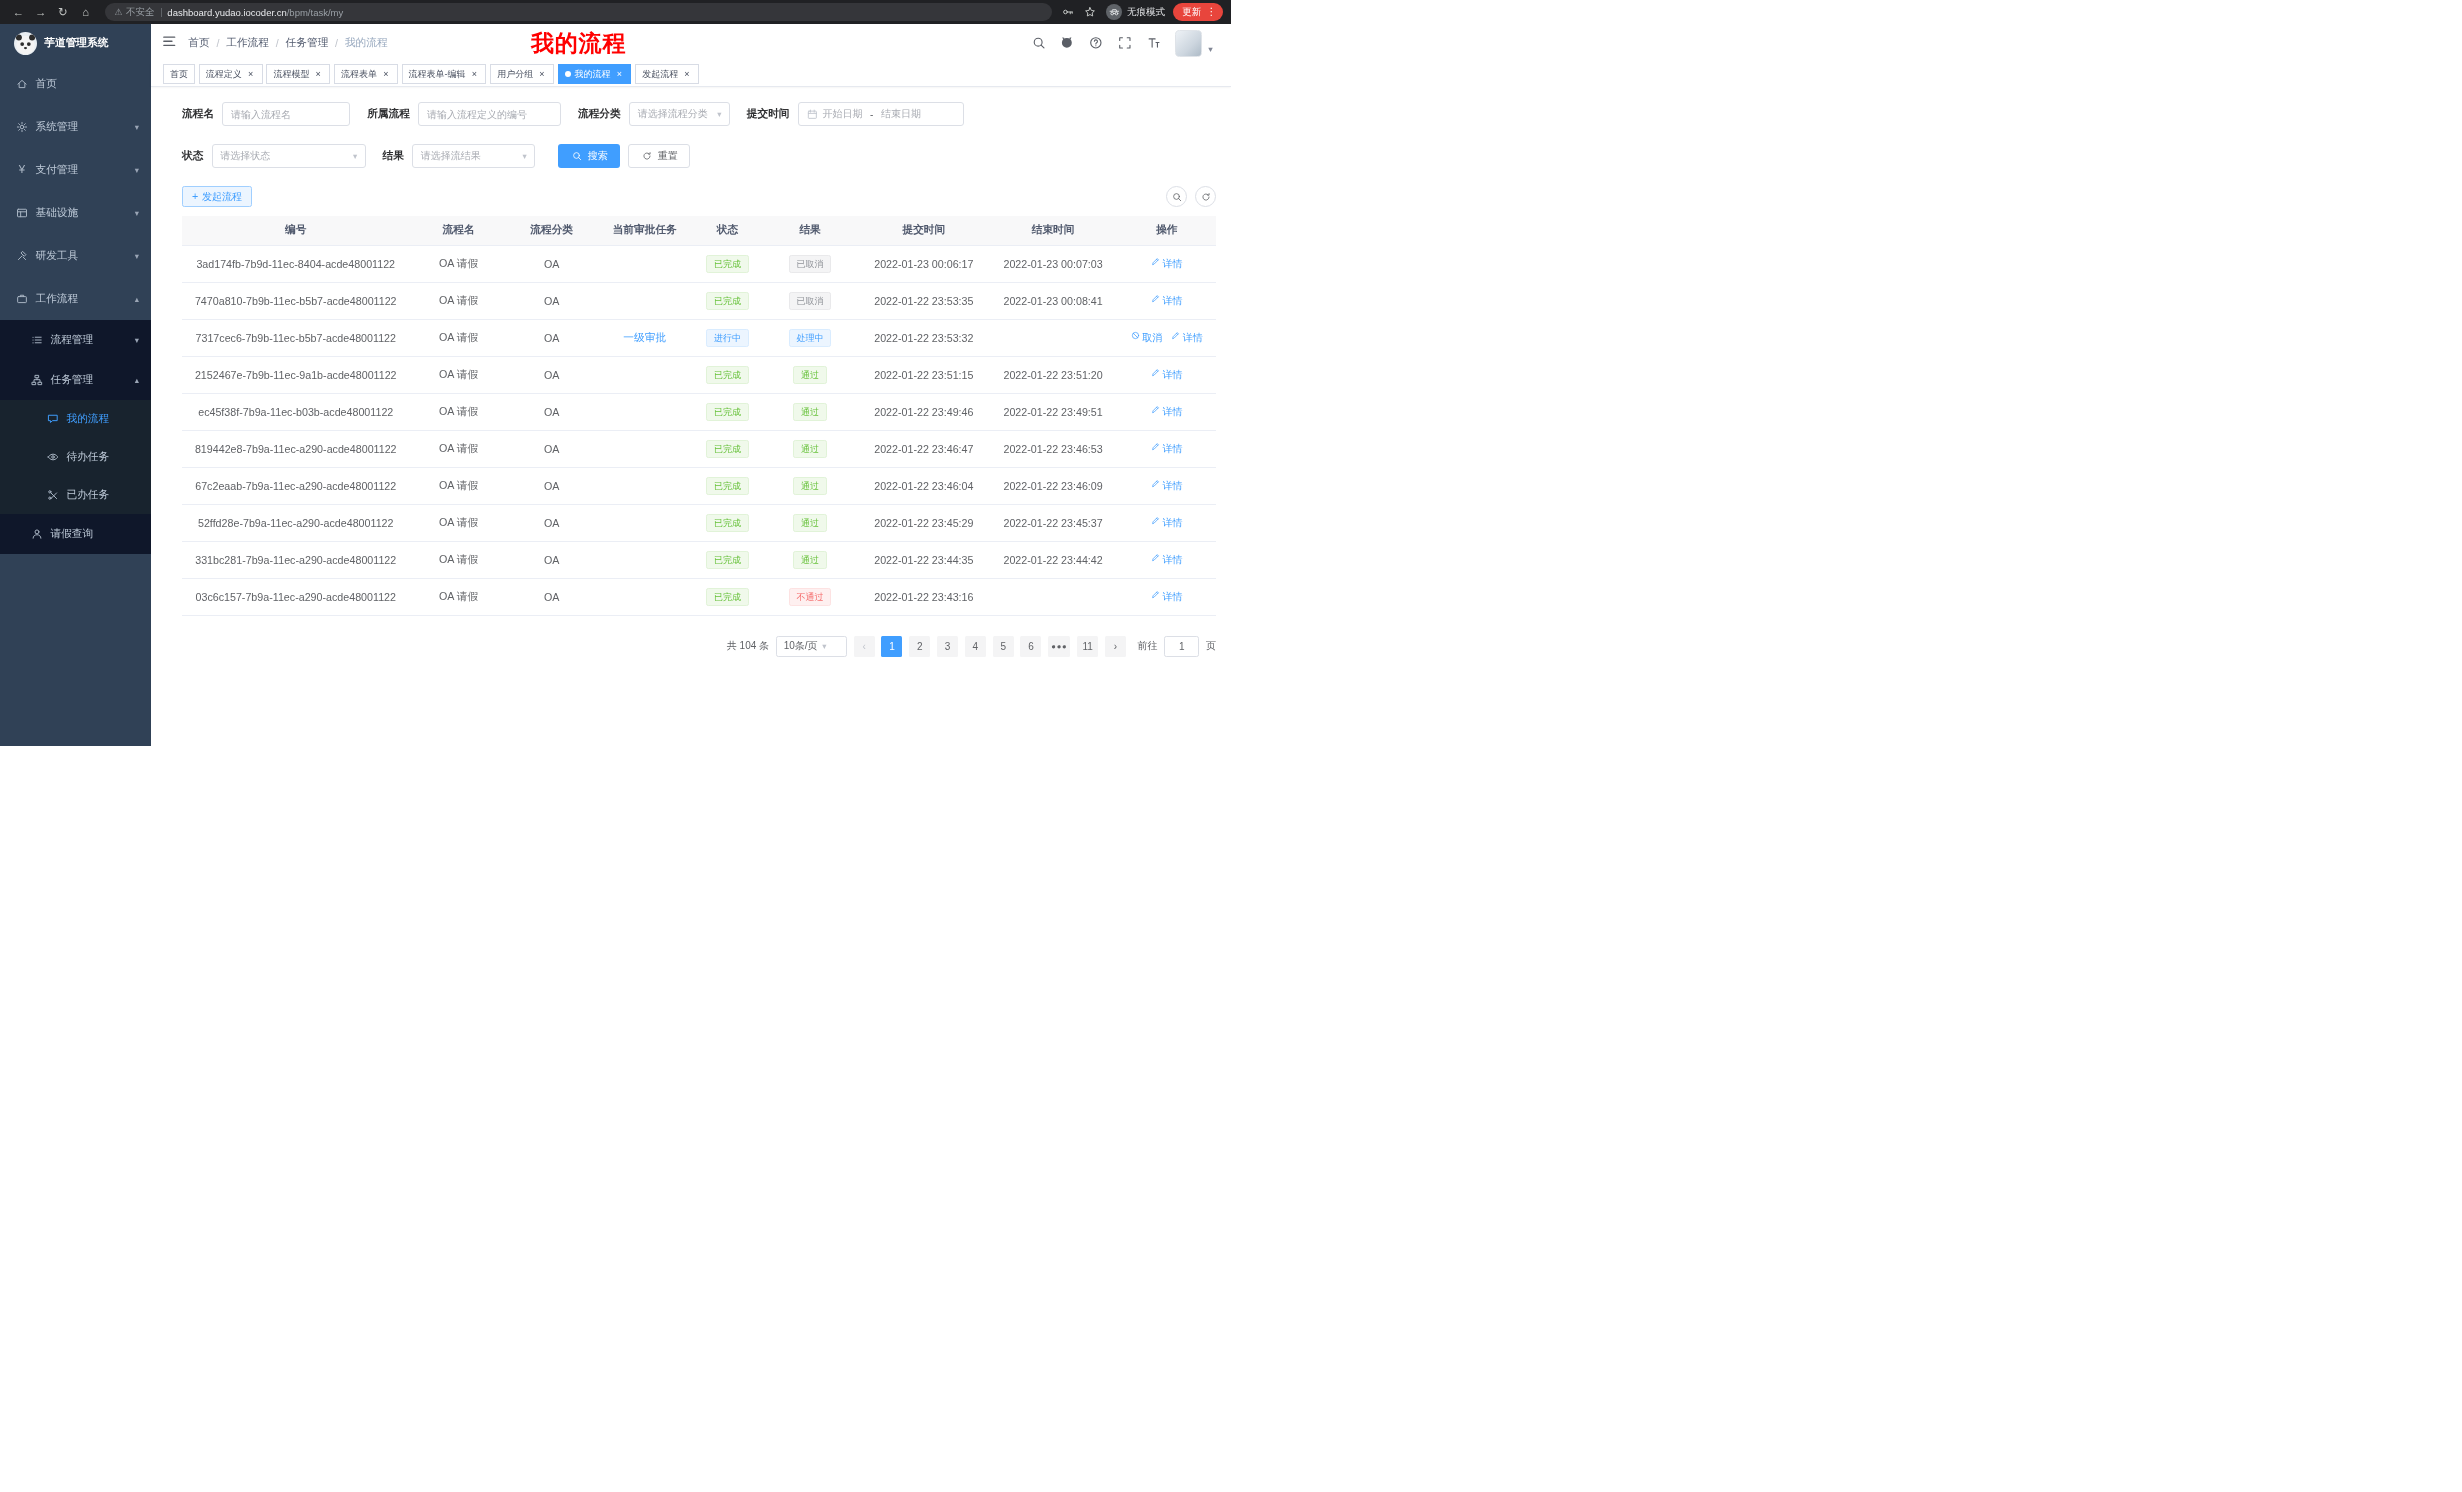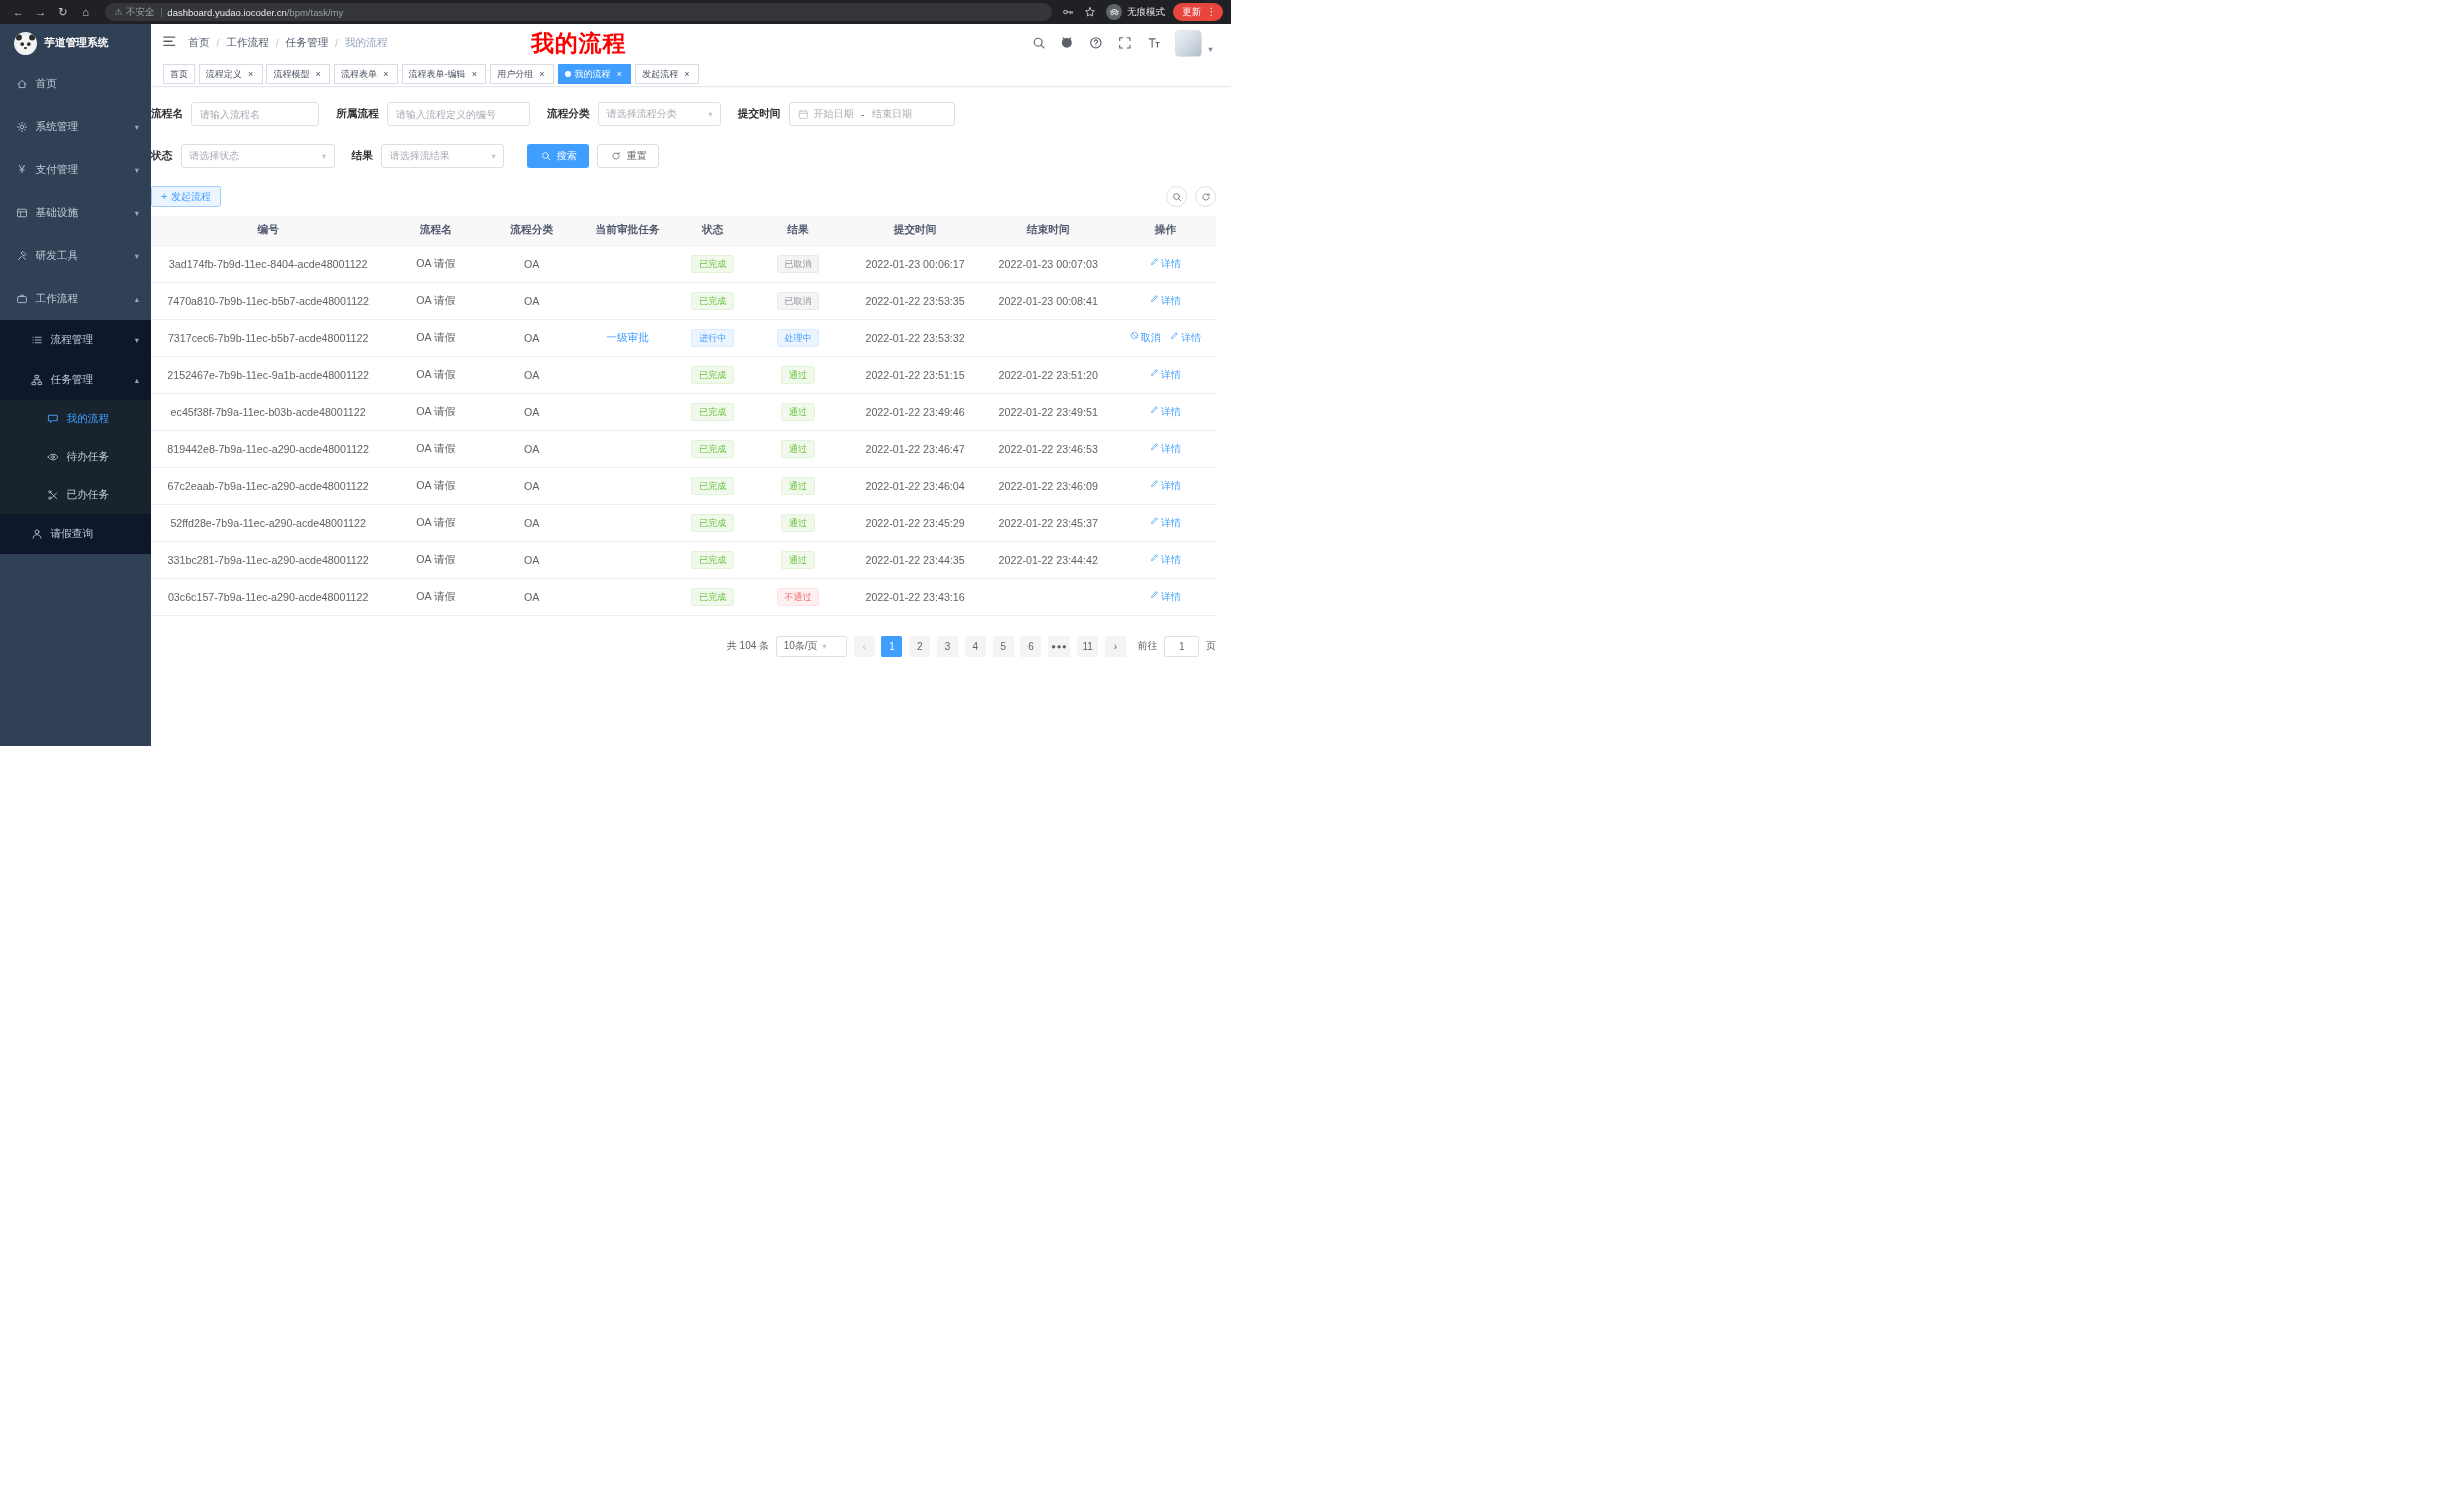--- a/index.html
+++ b/index.html
@@ -69,31 +69,31 @@
   .tabsbar { height:25px; display:flex; align-items:center; gap:3.8px; padding:0 12px;
              border-bottom:0.8px solid #e6e9ef; box-shadow:0 0.8px 2.3px rgba(0,21,41,.06); }
   .tab { height:20px; display:inline-flex; align-items:center; gap:3.8px; padding:0 6px;
          border:0.8px solid #d8dce5; background:#fff; color:#495060; font-size:9px; cursor:pointer; white-space:nowrap;}
   .tab .dot { width:6px; height:6px; border-radius:50%; background:#fff; }
   .tab.active { background:#409eff; border-color:#409eff; color:#fff; }
   .tab .close { font-size:9px; line-height:1; width:10px; height:10px; display:inline-flex;
                 align-items:center; justify-content:center; border-radius:50%; }
 
   
-  .content { flex:1; padding:15px 15px 0 0; overflow:hidden; }
+  .content { flex:1; padding:15px 15px 0 31px; overflow:hidden; }
   .frow { display:flex; align-items:center; margin-bottom:18px; }
   .fgroup { display:flex; align-items:center; margin-right:16.7px; }
   .flabel { font-size:10.7px; font-weight:700; color:#303133; margin-right:8.4px; white-space:nowrap; }
   .ctrl { height:24px; border:0.8px solid #dcdfe6; border-radius:3px; background:#fff;
           display:flex; align-items:center; padding:0 7.6px; font-size:10px; color:#a8abb2; }
   input.ctrl { outline:none; color:#606266; }
   input.ctrl::placeholder { color:#a8abb2; }
   .ctrl.select { justify-content:space-between; cursor:pointer; }
   .caret-down { color:#c0c4cc; font-size:8.4px; margin-left:4.6px; }
-  .f-name{width:128px} .f-procdef{width:143px} .f-category{width:123px}
+  .f-name{width:128px} .f-procdef{width:143px} .f-category{width:101px}
   .f-range{width:166px} .f-status{width:154px} .f-result{width:123px}
   .range .cal { color:#c0c4cc; margin-right:5.3px; display:inline-flex; }
   .range .cal svg { width:10.7px; height:10.7px; }
   .range .dash { color:#606266; margin:0 7.6px; }
   .btn { height:24px; border-radius:3px; border:0.8px solid transparent; display:inline-flex; align-items:center;
          gap:3.8px; padding:0 11.4px; font-size:10px; cursor:pointer; font-family:inherit; }
   .btn .ico svg { width:10px; height:10px; }
   .btn.primary { background:#409eff; color:#fff; margin-left:6px; }
   .btn.plain { background:#fff; border-color:#dcdfe6; color:#606266; margin-left:7.6px; }
   .btn.create { height:21px; padding:0 9px; border-radius:2.3px; background:#ecf5ff;

